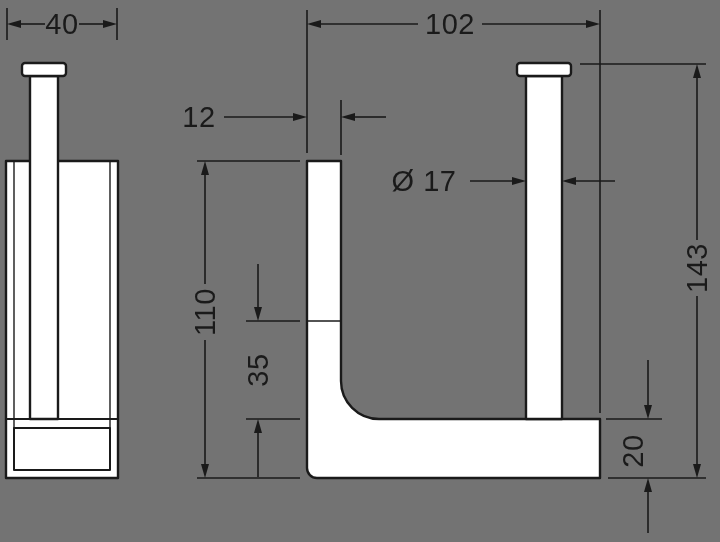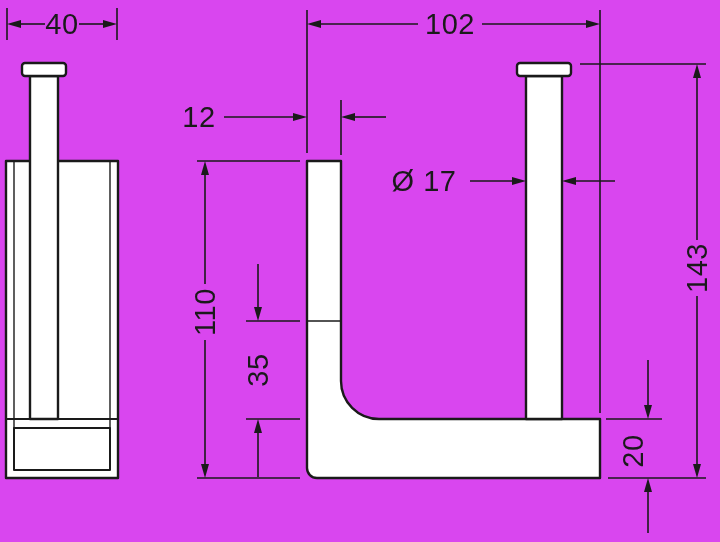--- a/index.html
+++ b/index.html
@@ -1,17 +1,17 @@
 <!DOCTYPE html>
 <html><head>
 <meta charset="utf-8">
 <style>
   html,body{margin:0;padding:0;background:#ffffff;}
   .stage{
-    width:720px;height:542px;position:relative;background:#d946ef;
+    width:720px;height:542px;position:relative;background:#737373;
     font-family:"Liberation Sans",sans-serif;overflow:hidden;
   }
   svg{display:block;}
   .dim{
     font-family:"Liberation Sans",sans-serif;
     font-size:29px;
     fill:#1a1a1a;
     letter-spacing:0.5px;
   }
   .ol{stroke:#1a1a1a;stroke-width:2.4;fill:#ffffff;stroke-linejoin:round;stroke-linecap:round;}

